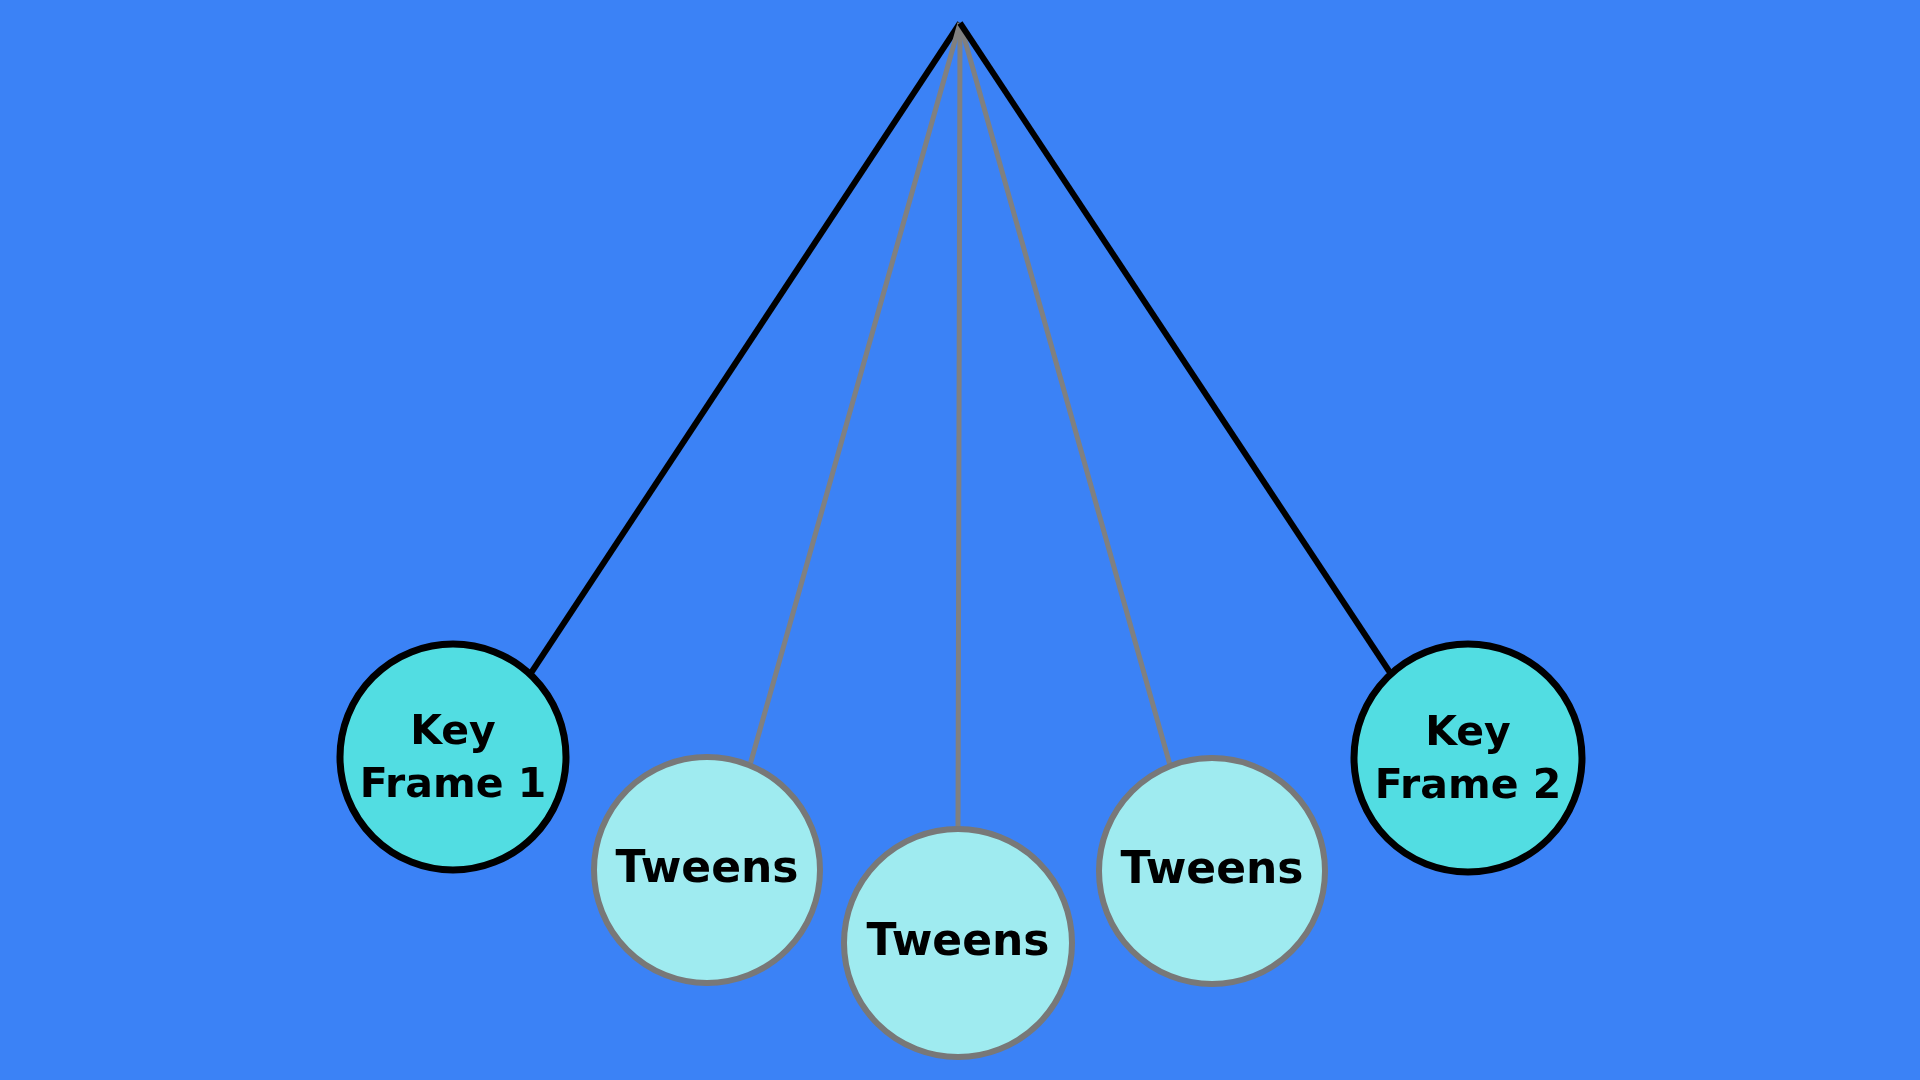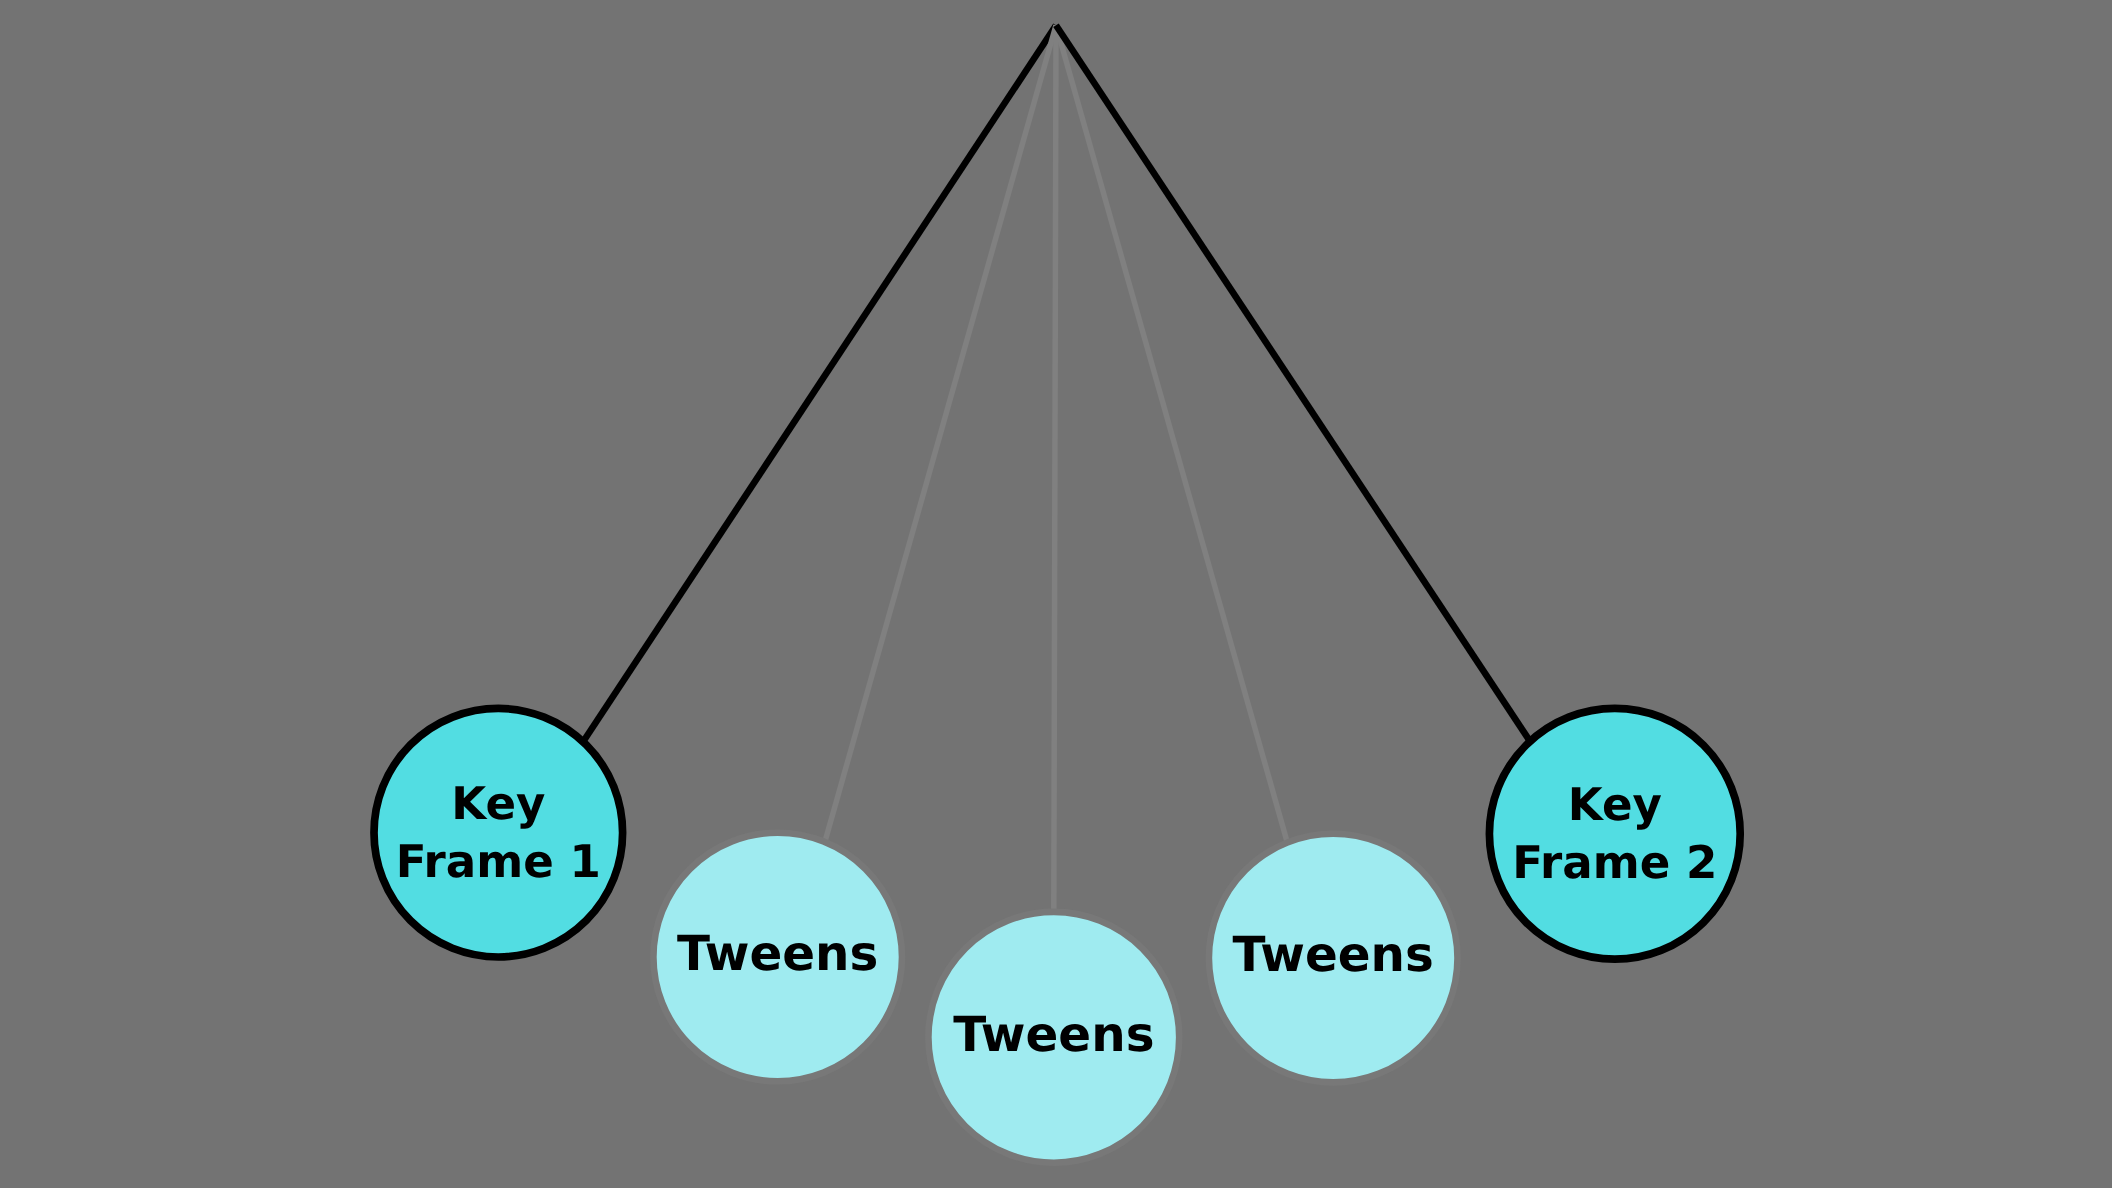--- a/index.html
+++ b/index.html
@@ -11,21 +11,21 @@
   body {
     width: 1920px;
     height: 1080px;
     overflow: hidden;
     font-family: "DejaVu Sans", sans-serif;
   }
   #diagram-root {
     position: relative;
     width: 1920px;
     height: 1080px;
-    background: #737373;
+    background: #3b82f6;
     text-decoration: underline;
   }
   svg#diagram-svg {
     position: absolute;
     top: 0;
     left: 0;
     width: 1920px;
     height: 1080px;
     display: block;
   }

